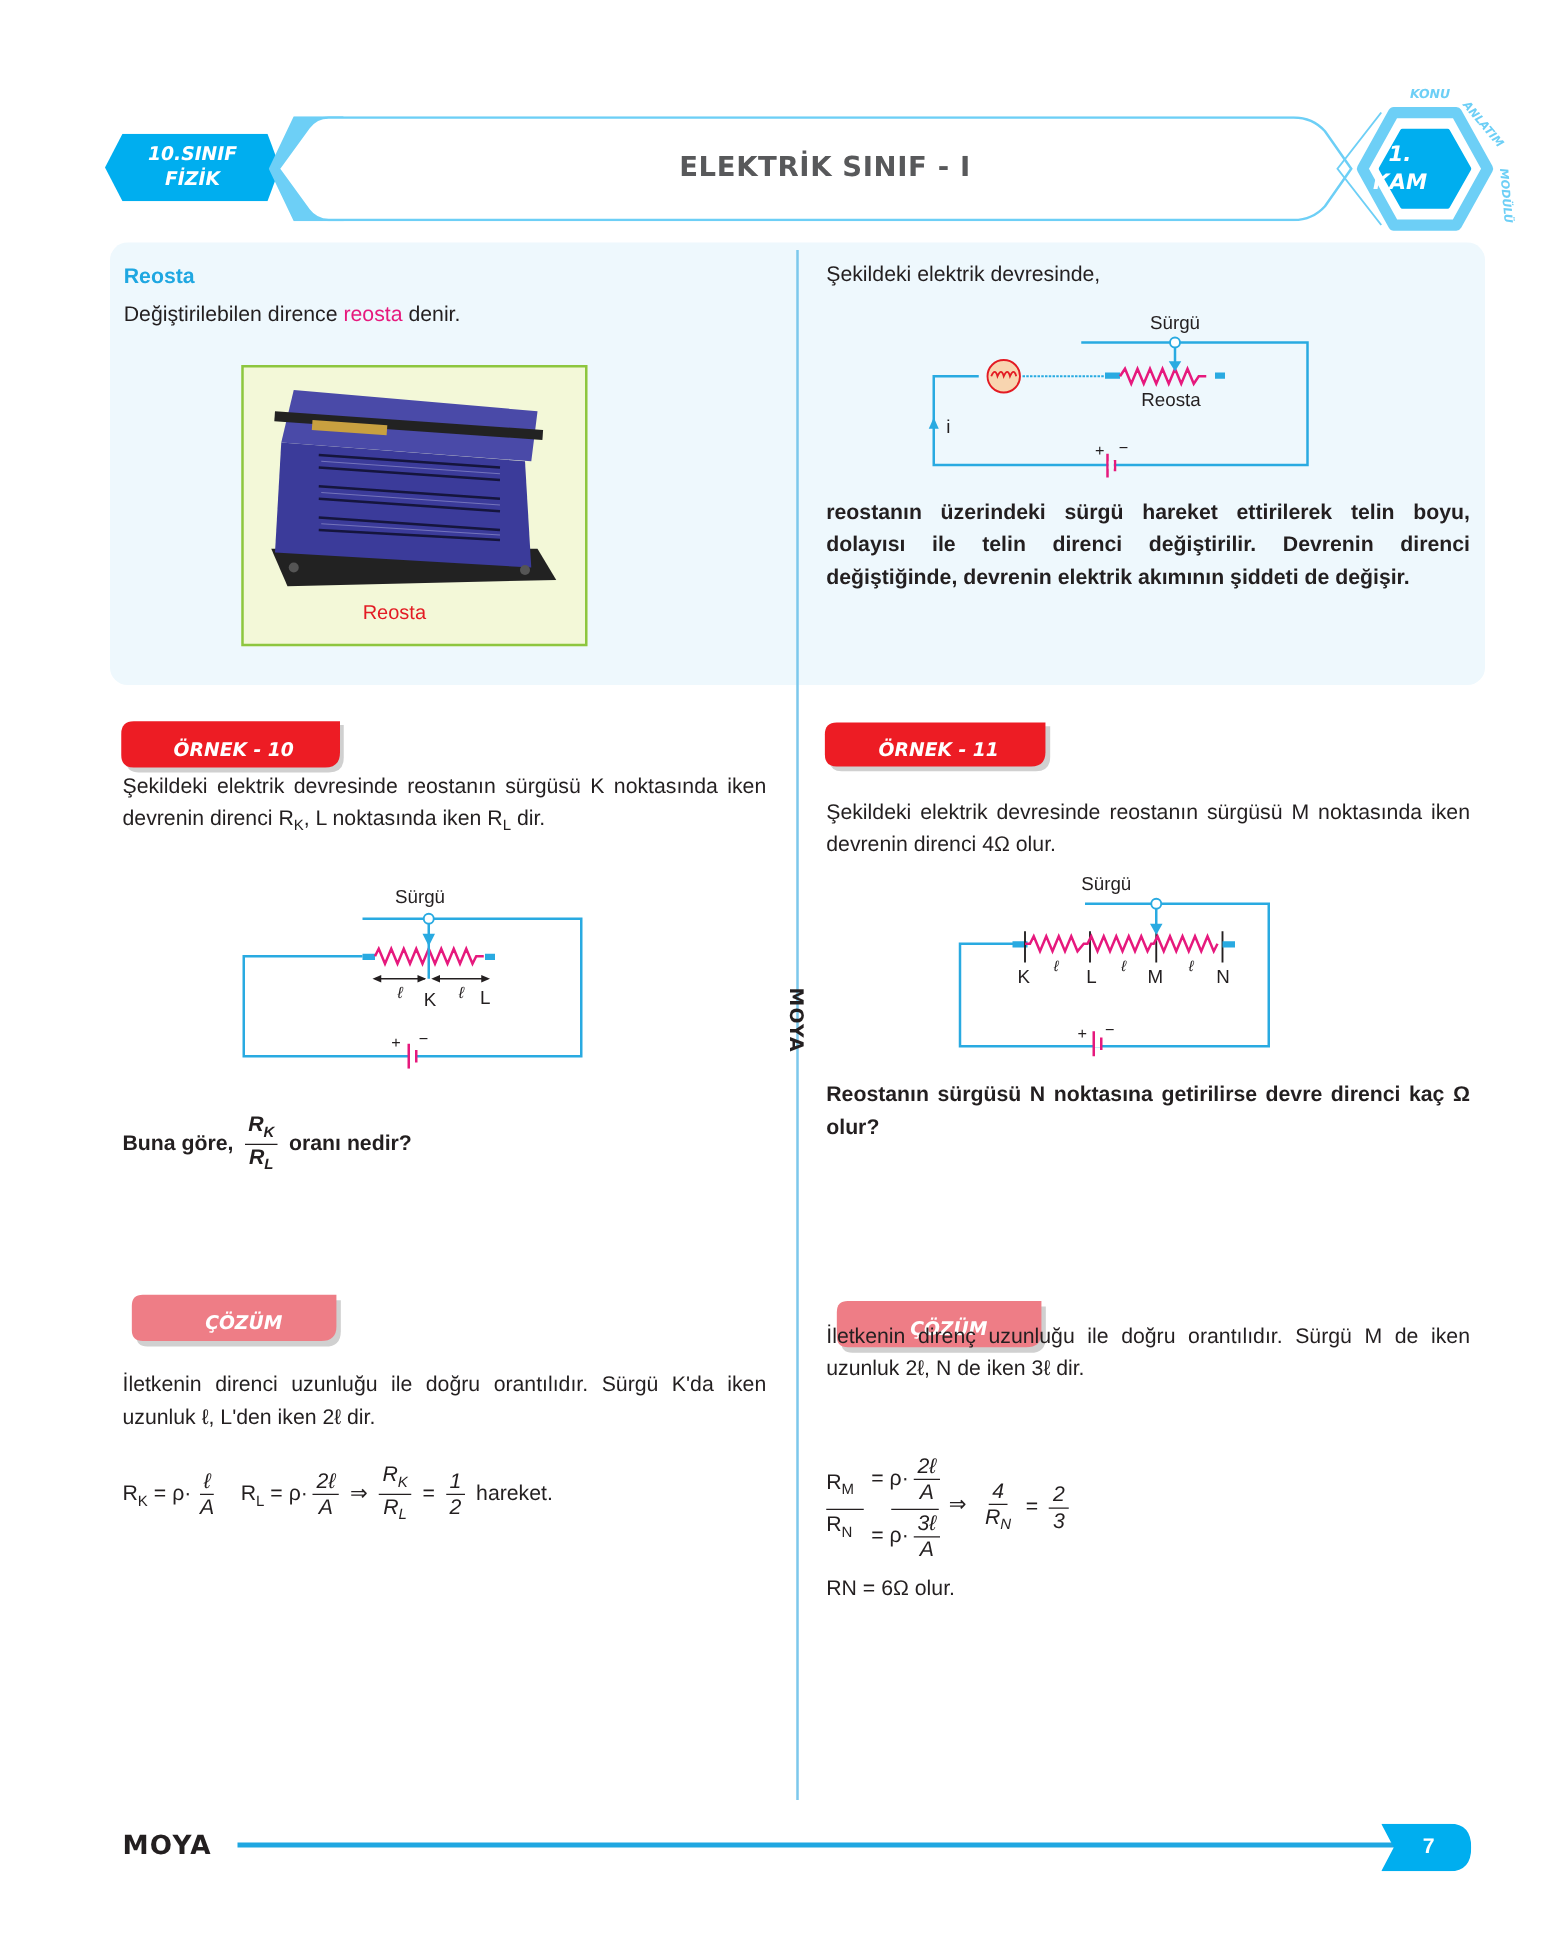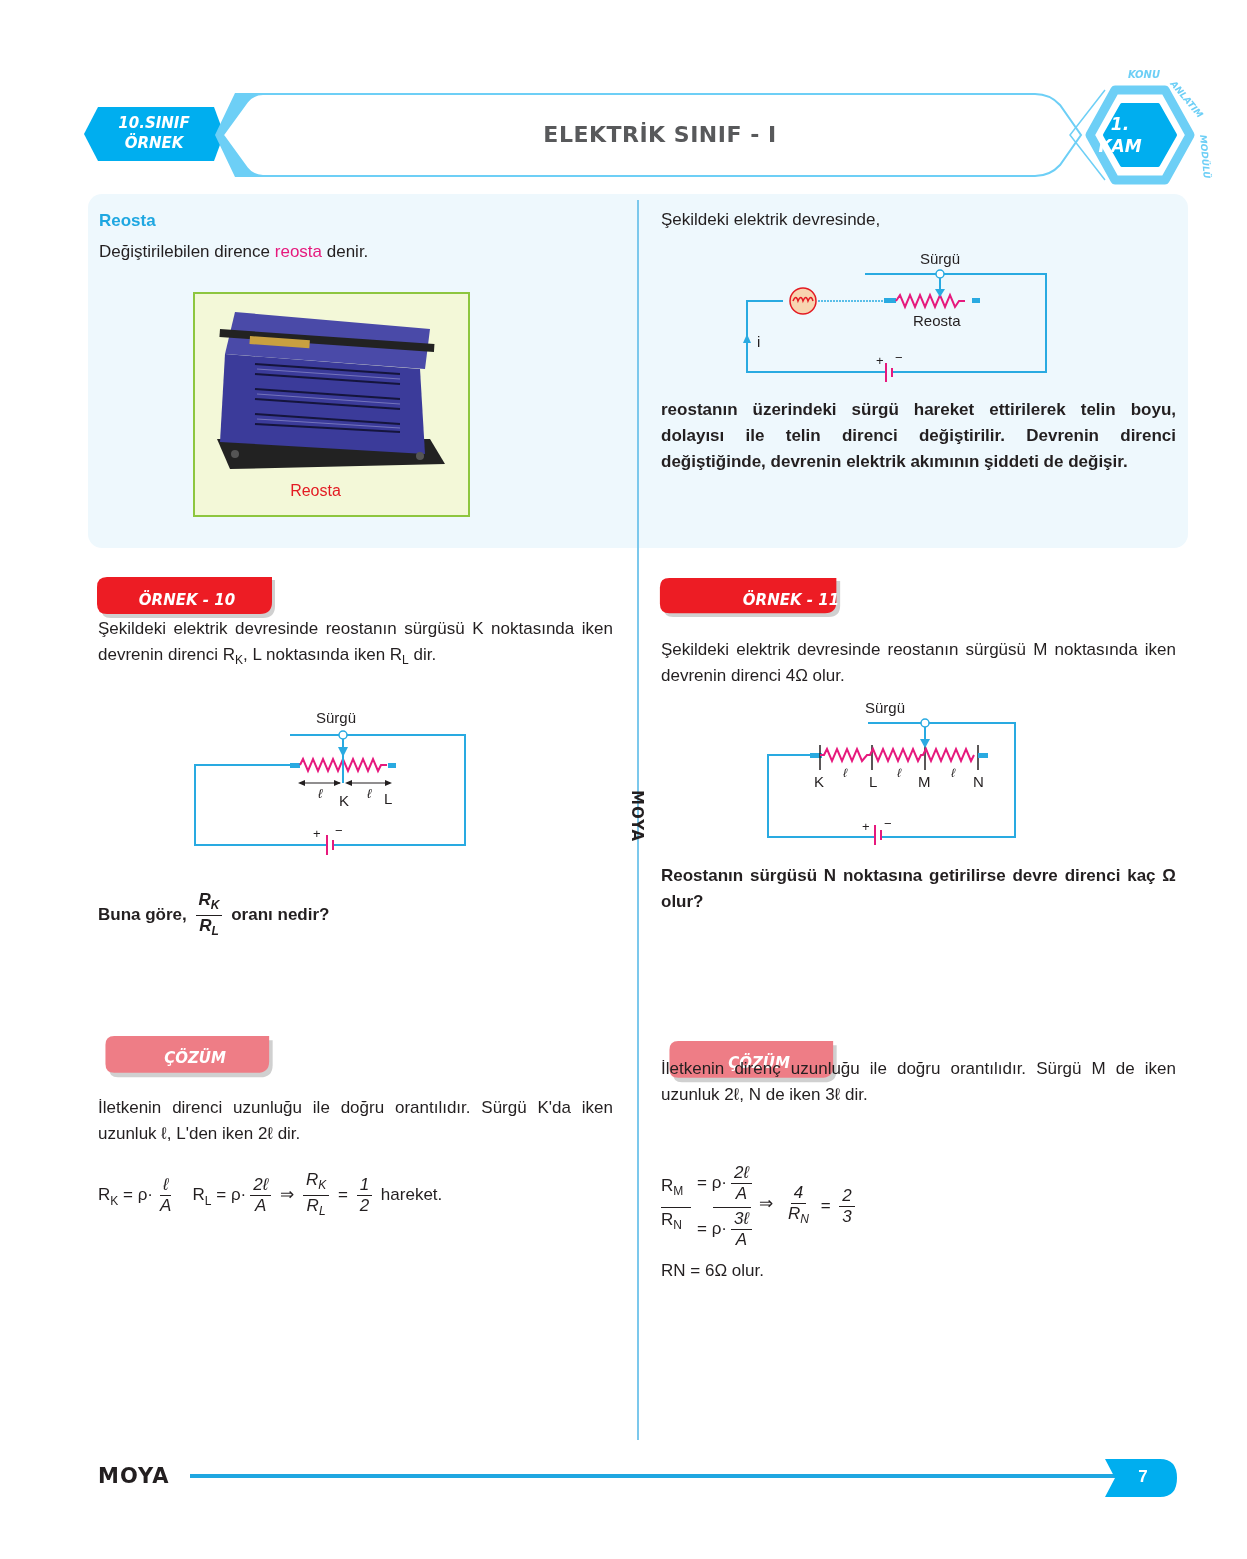--- a/index.html
+++ b/index.html
@@ -44,21 +44,21 @@
   .side-logo { left: 622px; top: 790px; width: 30px; height: 70px; }
 </style>
 </head>
 <body>
 
 <svg class="abs grade-tag" viewBox="0 0 140 54">
   <polygon points="14,0 130,0 140,27 130,54 14,54 0,27" fill="#00aeef"></polygon>
 </svg>
 <div class="abs grade-text">
   <div>10.SINIF</div>
-  <div>ÖRNEK</div>
+  <div>FİZİK</div>
 </div>
 
 <svg class="abs title-bar" viewBox="0 0 870 84">
   <polygon points="20,0 60,0 20,42 60,84 20,84 0,42" fill="#6dcff6"></polygon>
   <path d="M48,1 L820,1 Q835,1 845,12 L866,42 L845,72 Q835,83 820,83 L48,83 Q38,83 32,75 L8,42 L32,9 Q38,1 48,1 Z" fill="#ffffff" stroke="#6dcff6" stroke-width="2"></path>
 </svg>
 <div class="abs title-text">ELEKTRİK SINIF - I</div>
 
 <svg class="abs badge" viewBox="0 0 180 140">
   <polygon points="55,30 105,30 130,75 105,120 55,120 30,75" fill="#ffffff" stroke="#6dcff6" stroke-width="9" stroke-linejoin="round"></polygon>
@@ -203,21 +203,21 @@
       <span class="num">1</span>
       <span class="den">2</span>
     </span>
   <span>hareket.</span>
 </div>
 
 <svg class="abs label-red" style="left:658px; top:576px;" viewBox="0 0 195 44">
   <path d="M16,4 L192,4 L192,30 Q192,42 180,42 L16,42 Q6,42 6,32 L6,14 Q6,4 16,4 Z" fill="#d0d0d0"></path>
   <path d="M12,1 L188,1 L188,26 Q188,38 176,38 L12,38 Q2,38 2,28 L2,11 Q2,1 12,1 Z" fill="#ed1c24"></path>
 </svg>
-<div class="abs label-text" style="left:696px; top:591px; width:190px;">ÖRNEK - 11</div>
+<div class="abs label-text" style="left:656px; top:591px; width:190px;">ÖRNEK - 11</div>
 
 <div class="abs body-text" style="left:661px; top:637px; width:515px;">Şekildeki elektrik devresinde reostanın sürgüsü M noktasında iken devrenin direnci 4Ω olur.</div>
 
 <svg class="abs" style="left:765px; top:715px;" width="260" height="135" viewBox="0 0 260 135">
   <polyline points="103,8 250,8 250,122 3,122 3,40 55,40" fill="none" stroke="#29aae1" stroke-width="2"></polyline>
   <rect x="45" y="38" width="12" height="5" fill="#29aae1"></rect>
   <line x1="55" y1="30" x2="55" y2="55" stroke="#231f20" stroke-width="1.5"></line>
   <line x1="107" y1="30" x2="107" y2="55" stroke="#231f20" stroke-width="1.5"></line>
   <line x1="160" y1="30" x2="160" y2="55" stroke="#231f20" stroke-width="1.5"></line>
   <line x1="213" y1="30" x2="213" y2="55" stroke="#231f20" stroke-width="1.5"></line>

